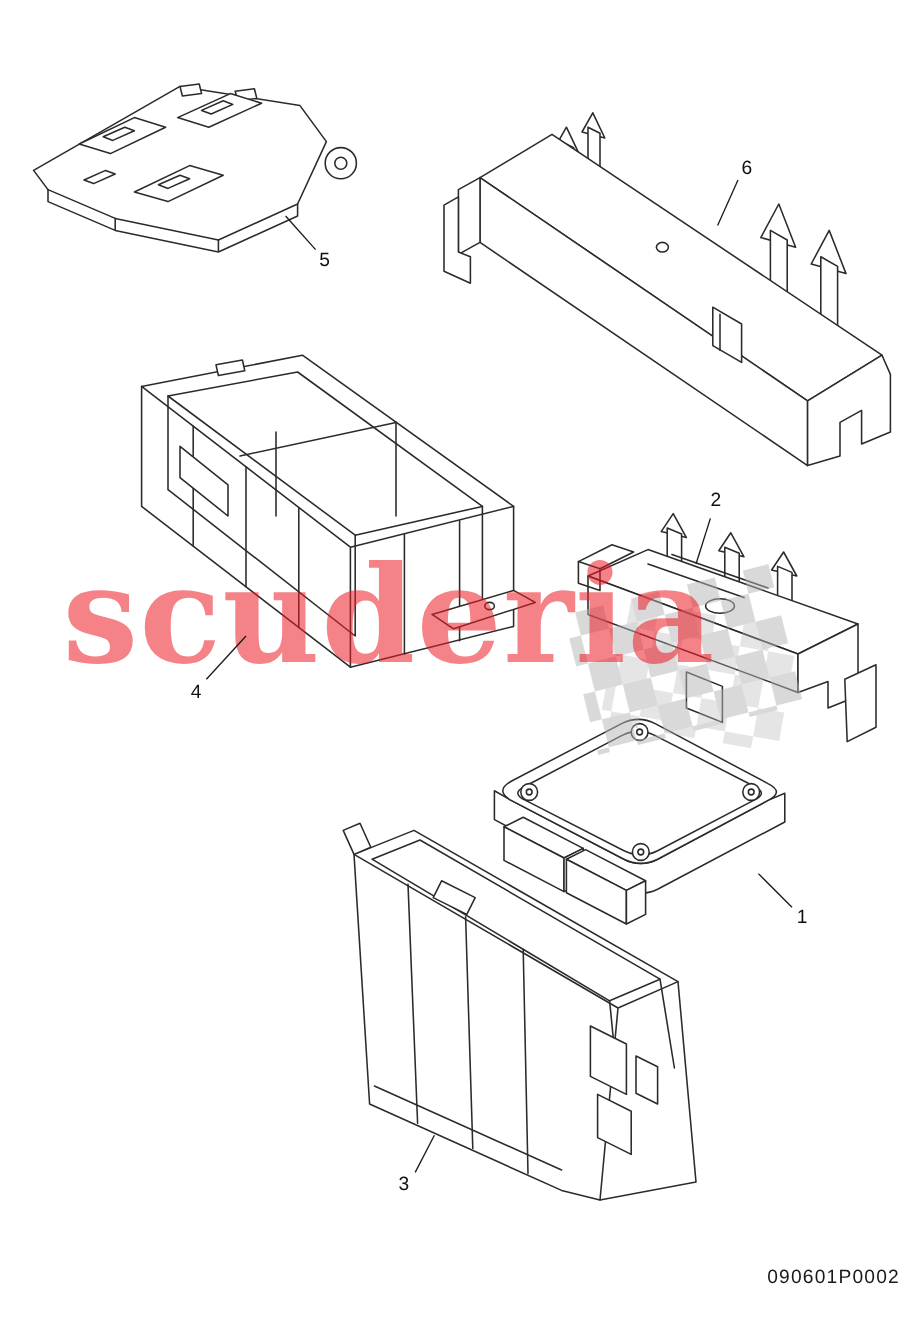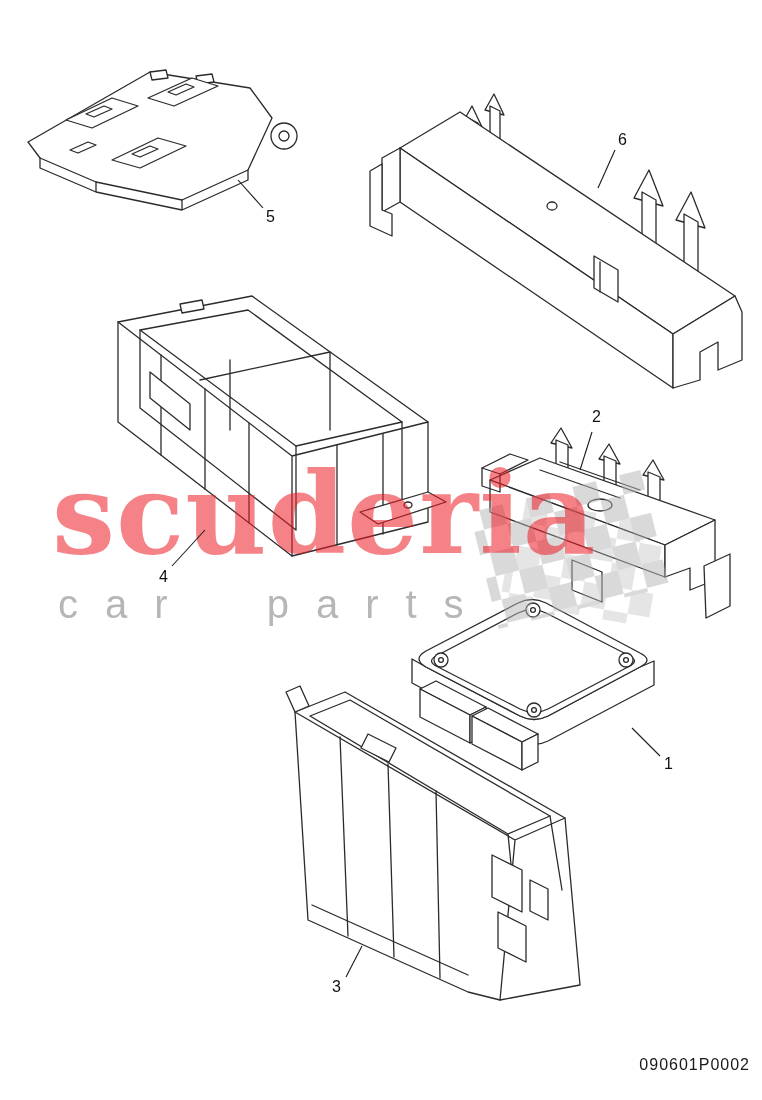--- a/index.html
+++ b/index.html
@@ -158,21 +158,20 @@
         </pattern>
       </defs>
       <g transform="rotate(-14 100 90)">
         <rect x="14" y="28" width="176" height="120" fill="url(#chk)"></rect>
       </g>
       <g transform="rotate(10 120 100)" opacity="0.7">
         <rect x="40" y="50" width="150" height="104" fill="url(#chk)"></rect>
       </g>
     </svg>
     <div class="wm-brand">scuderia</div>
-    <div class="wm-sub">car parts</div>
   </div>
 
   <svg class="layer" width="762" height="1100" viewBox="0 0 762 1100" fill="none" stroke="#1a1a1a" stroke-width="1.1">
     <line x1="238" y1="180" x2="263" y2="208"></line>
     <line x1="598" y1="188" x2="615" y2="150"></line>
     <line x1="205" y1="530" x2="172" y2="566"></line>
     <line x1="580" y1="470" x2="592" y2="432"></line>
     <line x1="632" y1="728" x2="660" y2="756"></line>
     <line x1="362" y1="946" x2="346" y2="977"></line>
 

